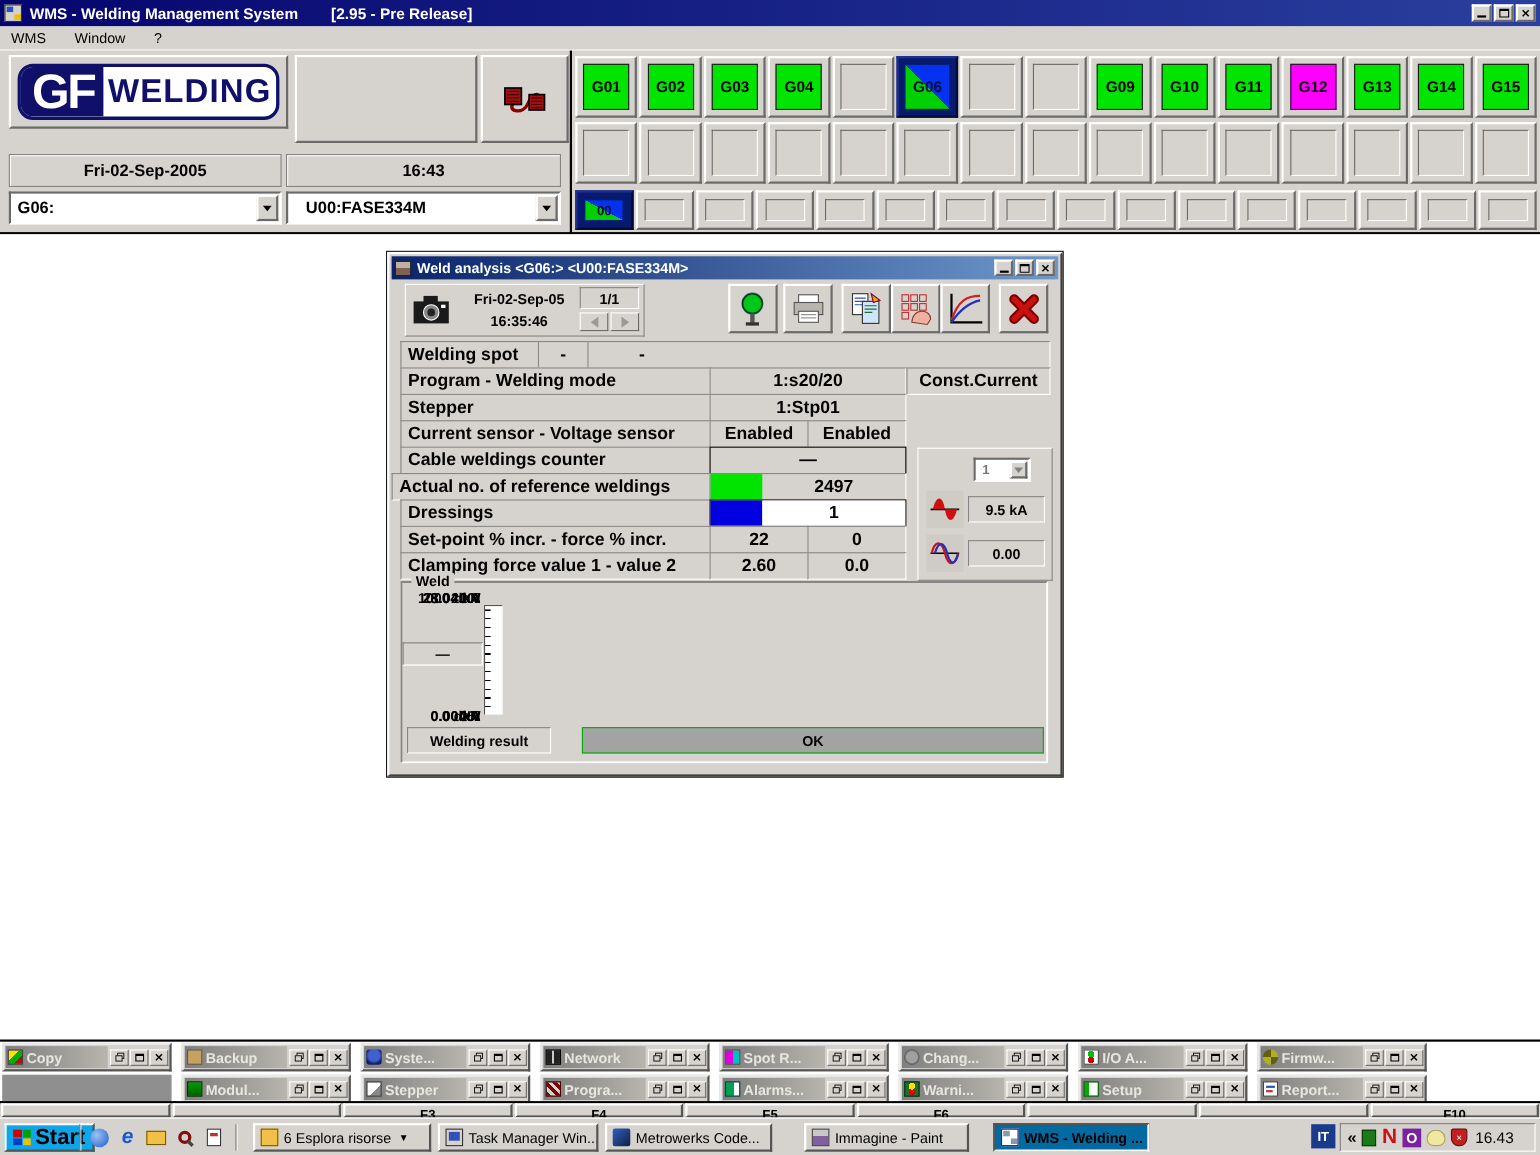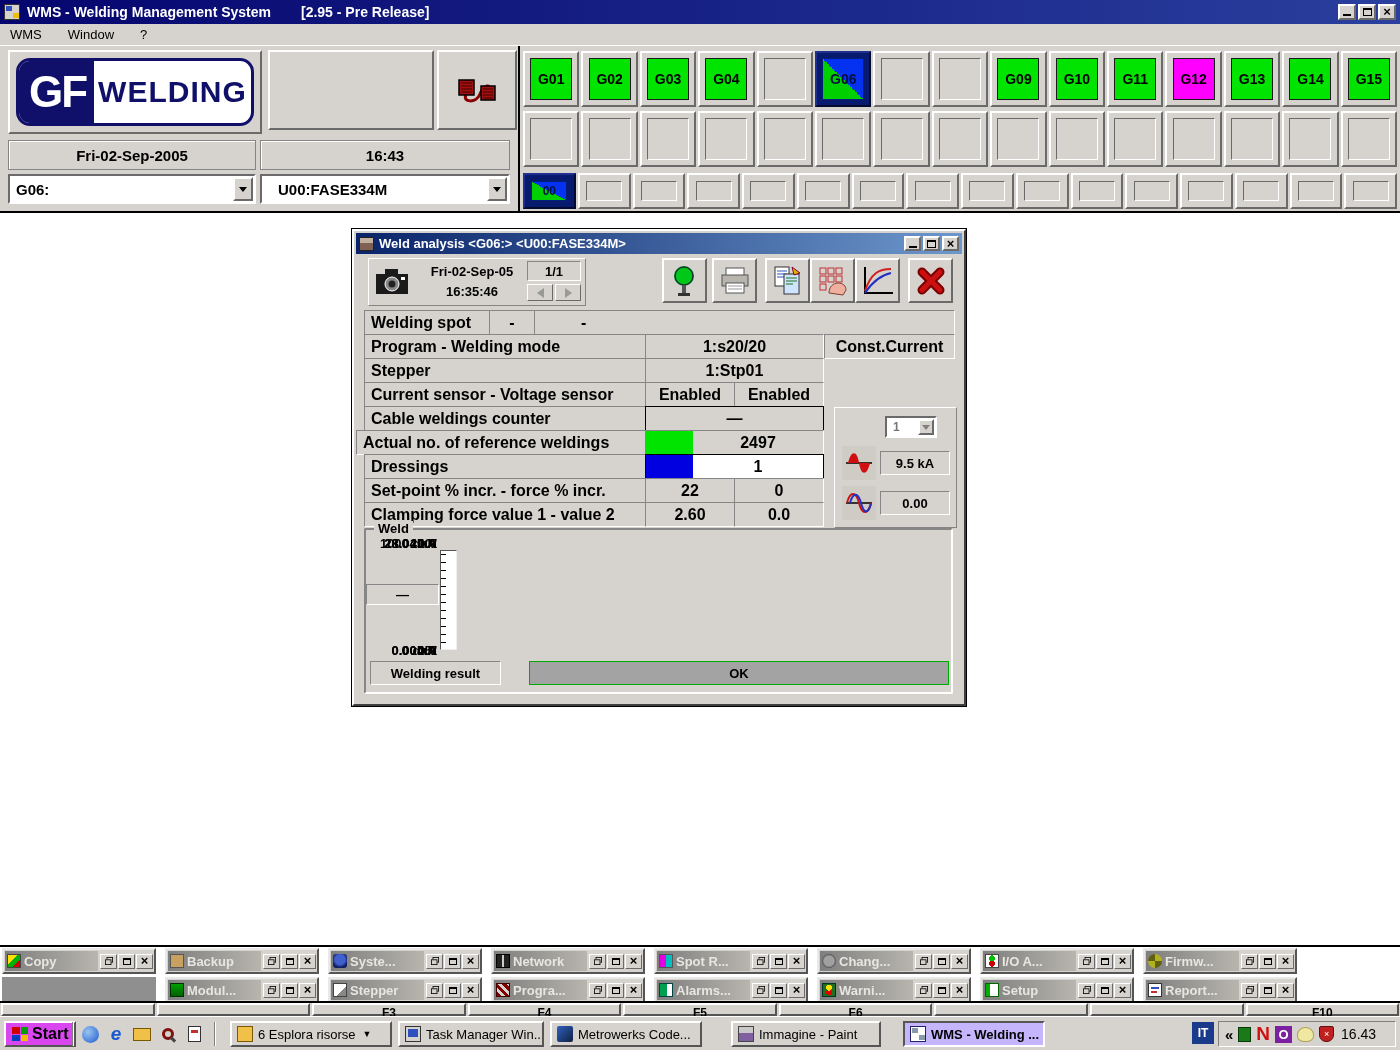--- a/index.html
+++ b/index.html
@@ -25,21 +25,21 @@
   .g-restore{position:relative;width:10px;height:10px;}
   .g-restore::before{content:"";position:absolute;right:0;top:0;width:6px;height:5px;border:1px solid #000;}
   .g-restore::after{content:"";position:absolute;left:0;bottom:0;width:6px;height:5px;border:1px solid #000;background:#d6d3ce;}
   
   .menubar{position:absolute;left:0;top:24px;width:1400px;height:22px;background:#d6d3ce;
     display:flex;align-items:center;gap:26px;padding-left:10px;font-size:13px;
     border-bottom:1px solid #fff;}
   .menu-item{cursor:default;}
   
   .toparea{position:absolute;left:0;top:46px;width:1400px;height:167px;background:#d6d3ce;border-bottom:2px solid #000;}
-  .logo-panel{position:absolute;left:8px;top:4px;width:254px;height:84px;background:#d6d3ce;}
+  .logo-panel{position:absolute;left:8px;top:4px;width:254px;height:67px;background:#d6d3ce;}
   .logo{position:absolute;inset:6px;border:3px solid #10106a;border-radius:14px;background:#fff;display:flex;overflow:hidden;}
   .logo-gf{background:#10106a;color:#fff;font-size:44px;font-weight:bold;display:flex;align-items:center;padding:0 8px 0 10px;letter-spacing:-2px;border-radius:8px 0 0 8px;}
   .logo-welding{color:#10106a;font-size:30px;font-weight:bold;display:flex;align-items:center;padding:0 4px;letter-spacing:1px;}
   .empty-panel{position:absolute;left:268px;top:4px;width:166px;height:80px;background:#d6d3ce;}
   .icon-panel{position:absolute;left:437px;top:4px;width:80px;height:80px;background:#d6d3ce;display:flex;align-items:center;justify-content:center;}
   .info-box{position:absolute;height:30px;background:#d6d3ce;border:1px solid #848484;box-shadow:inset 1px 1px 0 #fff;
     display:flex;align-items:center;justify-content:center;font-weight:bold;font-size:15px;}
   .combo{position:absolute;height:30px;background:#fff;border:2px solid;border-color:#6a6a6a #fff #fff #6a6a6a;display:flex;align-items:center;}
   .combo-text{flex:1;font-weight:bold;font-size:15px;padding-left:6px;}
   .combo-btn{width:20px;height:24px;background:#d6d3ce;border:2px solid;border-color:#fff #6a6a6a #6a6a6a #fff;
@@ -150,36 +150,36 @@
   .i-alarms{background:linear-gradient(90deg,#00a050 0 60%,#fff 60%);border:1px solid #044;}
   .i-warning{background:#207020;background-image:radial-gradient(circle at 50% 30%,#ffe000 0 3px,transparent 3px),radial-gradient(circle at 50% 70%,#e00000 0 3px,transparent 3px);border:1px solid #032;}
   .i-setup{background:linear-gradient(90deg,#00b000 0 35%,#fff 35%);border:1px solid #060;}
   .i-report{background:#fff;border:1px solid #333;background-image:linear-gradient(#3050c0 0 0),linear-gradient(#c03030 0 0);background-size:8px 2px,6px 2px;background-position:2px 3px,2px 7px;background-repeat:no-repeat;}
   
   .fstrip{position:absolute;left:0;top:788px;width:1400px;height:15px;border-top:2px solid #000;background:#d6d3ce;display:flex;overflow:hidden;}
   .fkey{flex:1;margin:0 1px;border:2px solid;border-color:#fff #555 #555 #fff;text-align:center;
     font-weight:bold;font-size:12px;line-height:17px;background:#d6d3ce;}
   
   .taskbar{position:absolute;left:0;top:1016px;width:1400px;height:34px;background:#d6d3ce;border-top:1px solid #fff;}
-  .startbtn{position:absolute;left:4px;top:4px;height:26px;background:#d946ef;border:2px solid;border-color:#fff #555 #555 #fff;
-    display:flex;align-items:center;gap:4px;padding:0 6px;font-weight:bold;font-size:16px;}
+  .startbtn{position:absolute;left:4px;top:4px;height:26px;background:#0ea5e9;border:2px solid;border-color:#fff #555 #555 #fff;
+    display:flex;align-items:center;gap:4px;padding:0 6px;font-weight:bold;font-size:20px;}
   .winflag{width:16px;height:14px;display:grid;grid-template-columns:1fr 1fr;grid-template-rows:1fr 1fr;gap:1px;}
   .winflag span{display:block;}
   .tsep{position:absolute;top:5px;width:2px;height:24px;border-left:1px solid #808080;border-right:1px solid #fff;}
   .ql{position:absolute;top:7px;width:20px;height:20px;display:flex;align-items:center;justify-content:center;}
   .ql-ie{width:17px;height:17px;border-radius:50%;background:radial-gradient(circle at 35% 35%,#9cc4f0,#1a5ad0);}
   .ql-e{color:#1a5ad0;font-weight:bold;font-size:19px;font-style:italic;}
   .ql-folder{width:18px;height:13px;background:#f0c048;border:1px solid #7a5a00;}
   .ql-search{width:12px;height:12px;border:3px solid #801010;border-radius:50%;position:relative;}
   .ql-search::after{content:"";position:absolute;right:-5px;bottom:-4px;width:6px;height:3px;background:#444;transform:rotate(45deg);}
   .ql-doc{width:13px;height:16px;background:#fff;border:1px solid #333;background-image:linear-gradient(#c03030 0 0);background-size:7px 3px;background-position:2px 3px;background-repeat:no-repeat;}
   .task{position:absolute;top:4px;height:26px;background:#d6d3ce;border:2px solid;border-color:#fff #555 #555 #fff;
     display:flex;align-items:center;gap:5px;padding:0 5px;font-size:13px;white-space:nowrap;overflow:hidden;}
   .task .mi{width:16px;height:16px;}
-  .task.active{border-color:#555 #fff #fff #555;background:#c4b5fd;font-weight:bold;}
+  .task.active{border-color:#555 #fff #fff #555;background:#0369a1;font-weight:bold;}
   .task-dd{font-size:9px;margin-left:2px;}
   .ti-folder{background:#f0c048;border:1px solid #7a5a00;}
   .ti-taskmgr{background:#d6d3ce;border:1px solid #333;background-image:linear-gradient(#3050c0 0 0);background-size:10px 8px;background-position:2px 2px;background-repeat:no-repeat;}
   .ti-metrowerks{background:linear-gradient(135deg,#3060c0,#102040);border-radius:2px;}
   .ti-paint{background:linear-gradient(180deg,#c8c8c8 0 40%,#8060a0 40%);border:1px solid #444;}
   .ti-wms{background:#fff;border:1px solid #226;background-image:linear-gradient(#8899aa 0 0),linear-gradient(#8899aa 0 0);background-size:6px 5px,6px 5px;background-position:1px 1px,8px 8px;background-repeat:no-repeat;}
   .lang-ind{position:absolute;right:186px;top:5px;width:22px;height:22px;background:#1a3a8c;color:#fff;
     font-weight:bold;font-size:12px;display:flex;align-items:center;justify-content:center;}
   .tray{position:absolute;right:4px;top:4px;width:178px;height:26px;border:1px solid;border-color:#808080 #fff #fff #808080;
     display:flex;align-items:center;gap:5px;padding:0 6px;}

